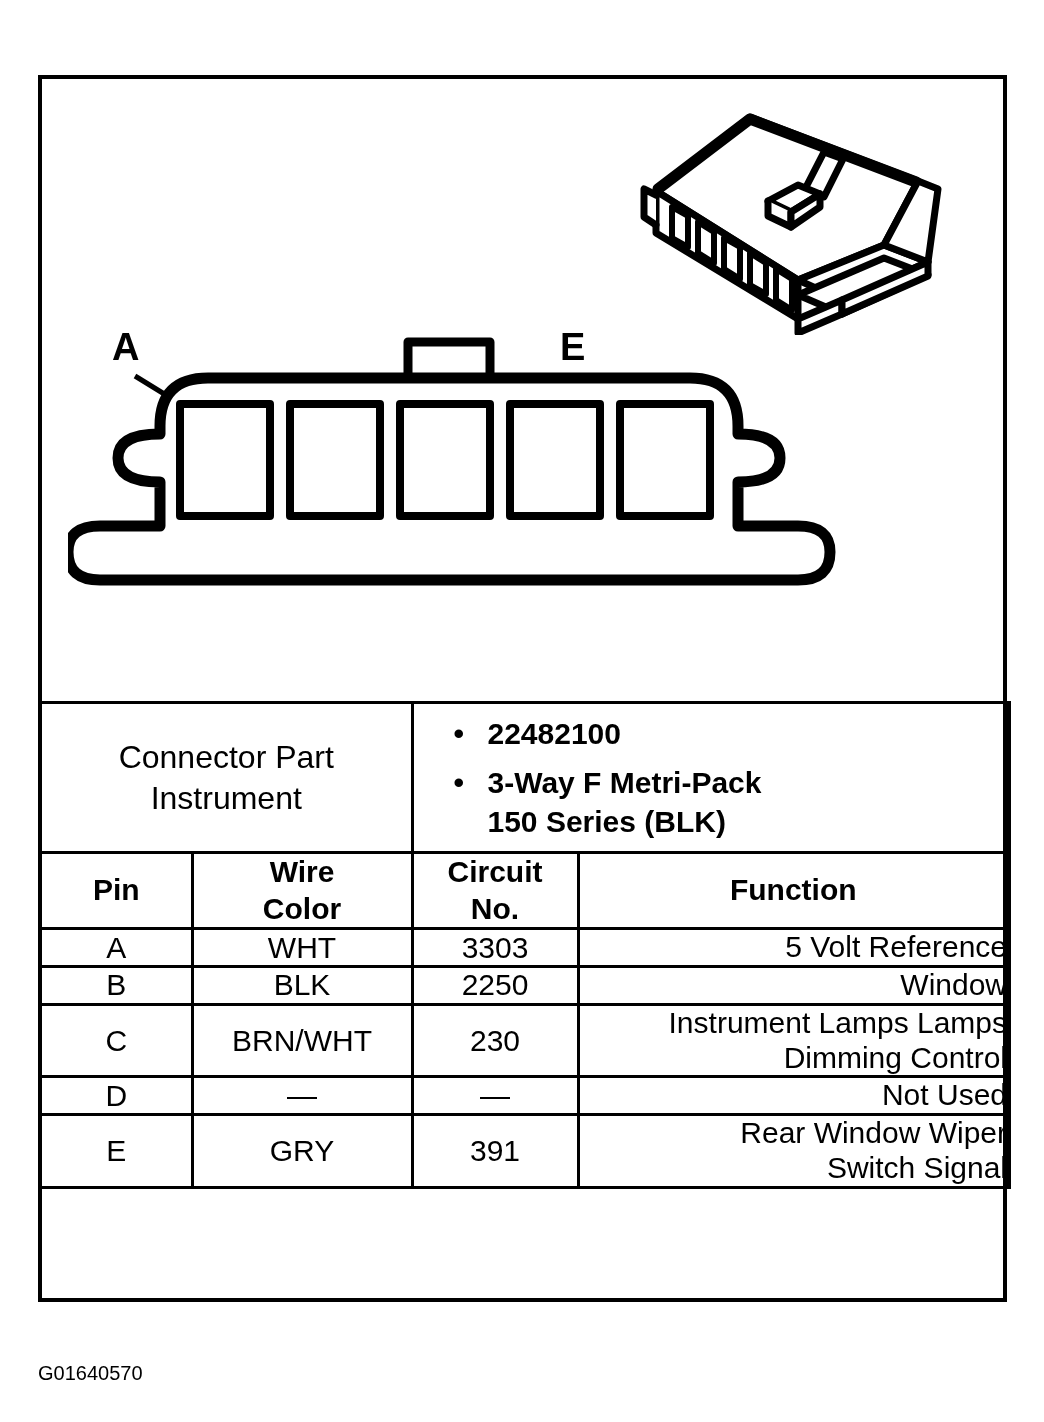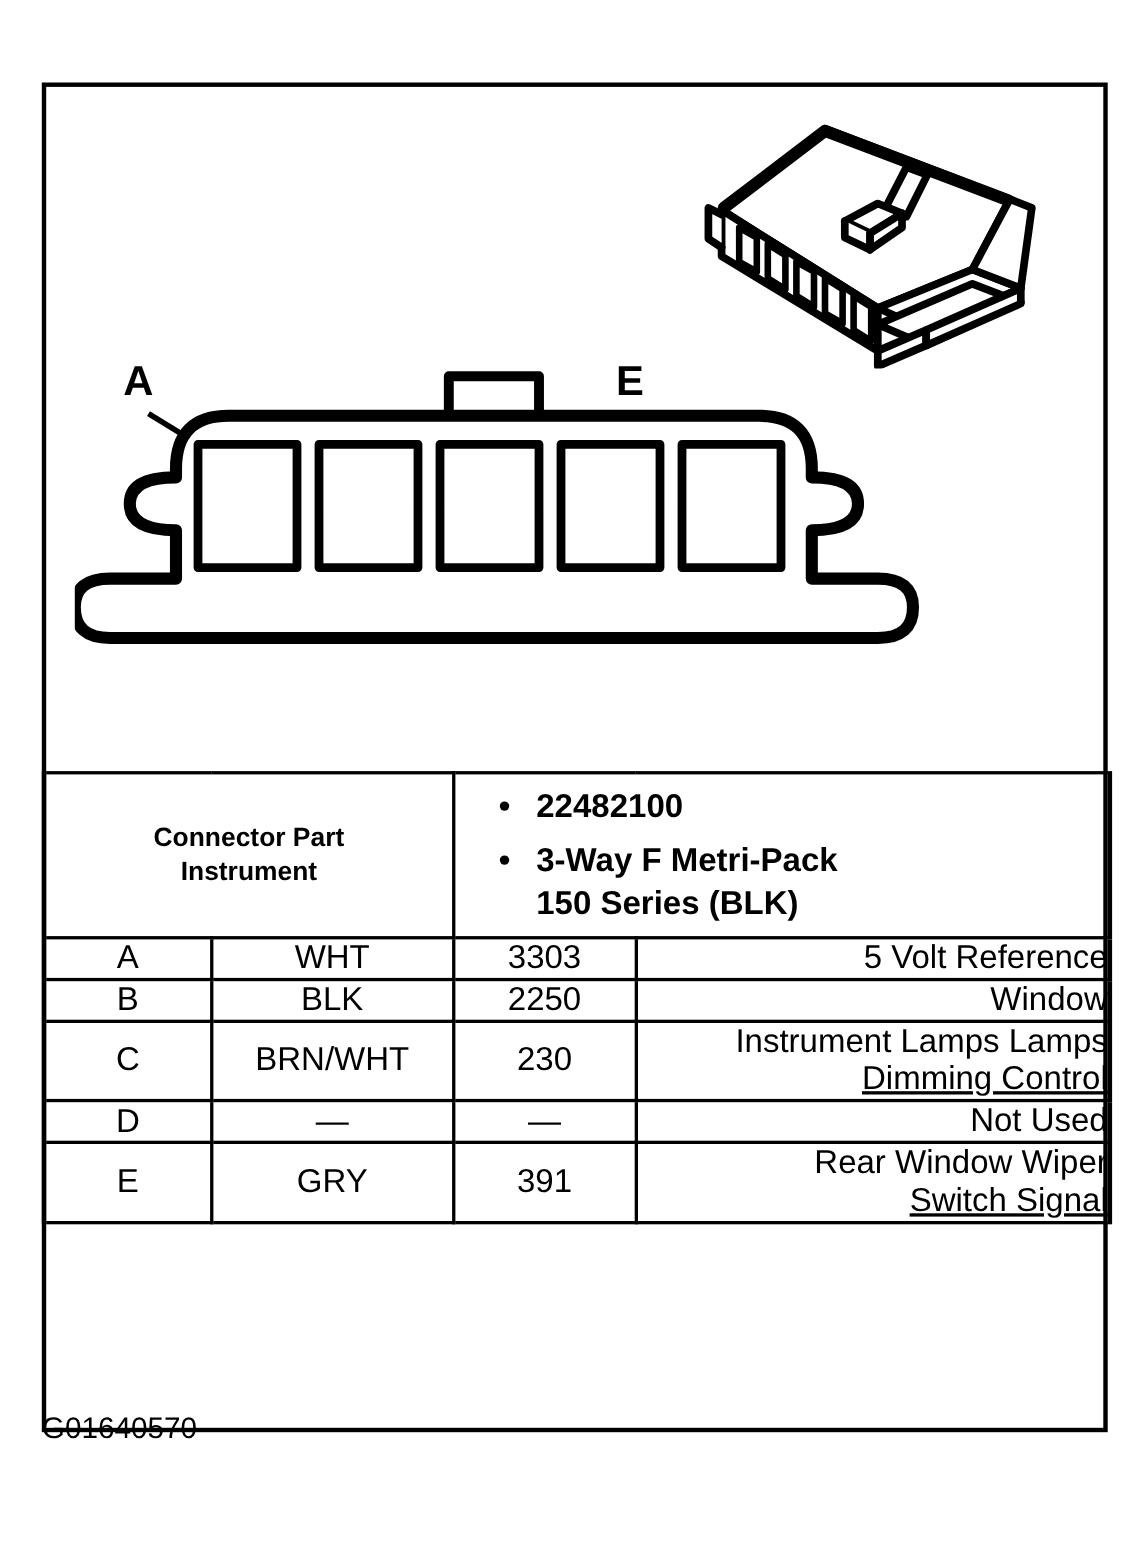--- a/index.html
+++ b/index.html
@@ -81,22 +81,22 @@
     vertical-align: middle;
     font-family: "Liberation Sans", sans-serif;
   }
   
   #conn-table td.left-edge  { border-left-width: 4px; }
   #conn-table td.right-edge { border-right-width: 4px; }
 
   
   .cpi-label {
     text-align: center;
-    font-weight: bold;
-    font-size: 24px;
+    font-weight: normal;
+    font-size: 32px;
     line-height: 1.28;
     padding: 16px 8px;
   }
   .cpi-list {
     margin: 0;
     padding: 10px 8px 10px 40px;
     list-style: none;
   }
   .cpi-list li {
     font-weight: bold;
@@ -131,28 +131,28 @@
     text-align: center;
     font-size: 30px;
     padding: 8px 4px;
   }
   .c-fn {
     text-align: right;
     font-size: 30px;
     line-height: 1.16;
     padding: 8px 4px 8px 12px;
   }
-  .c-fn .l2 { display: block; text-decoration: underline; }
+  .c-fn .l2 { display: block; }
 
   
   #figure-id {
     position: absolute;
     left: 38px;
-    top: 1283px;
-    font-size: 27px;
+    top: 1362px;
+    font-size: 20px;
     font-family: "Liberation Sans", sans-serif;
   }
 </style>
 </head>
 <body>
 
 <div id="page-frame"></div>
 
 <div id="illustration">
 
@@ -247,20 +247,32 @@
           </li>
           <li>
             <span class="bullet">•</span>
             <span>3-Way F Metri-Pack</span><br>
             <span>150 Series (BLK)</span>
           </li>
         </ul>
       </td>
     </tr>
 
+    <tr>
+      <td class="hdr left-edge">Pin</td>
+      <td class="hdr">
+        <span>Wire</span><br>
+        <span>Color</span>
+      </td>
+      <td class="hdr">
+        <span>Circuit</span><br>
+        <span>No.</span>
+      </td>
+      <td class="hdr fn right-edge">Function</td>
+    </tr>
 
     <tr>
       <td class="c-pin left-edge">A</td>
       <td class="c-wire">WHT</td>
       <td class="c-ckt">3303</td>
       <td class="c-fn right-edge">
         <span>5 Volt Reference</span>
       </td>
     </tr>
 

